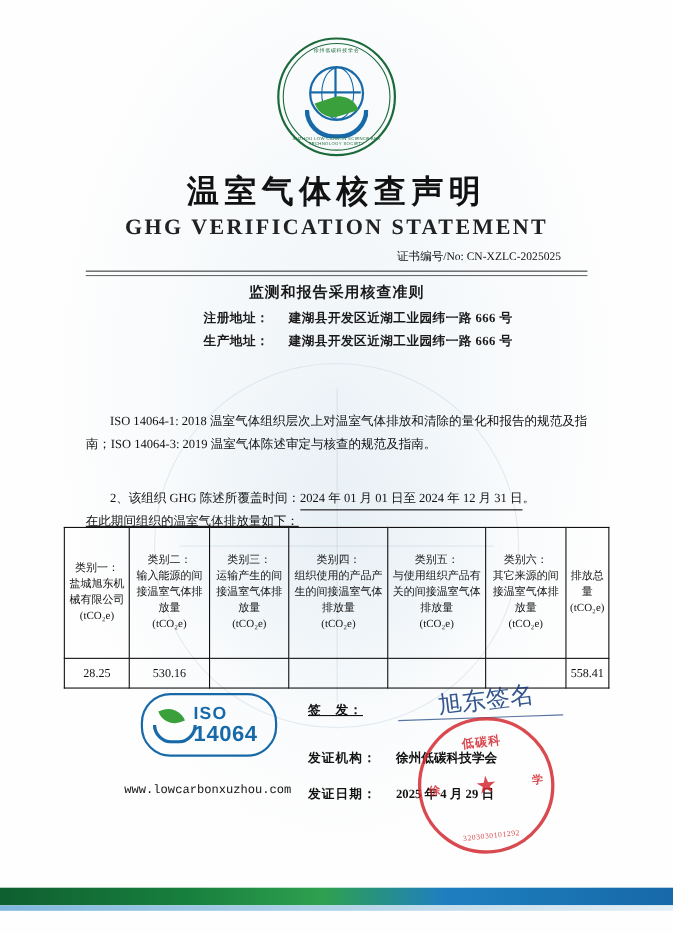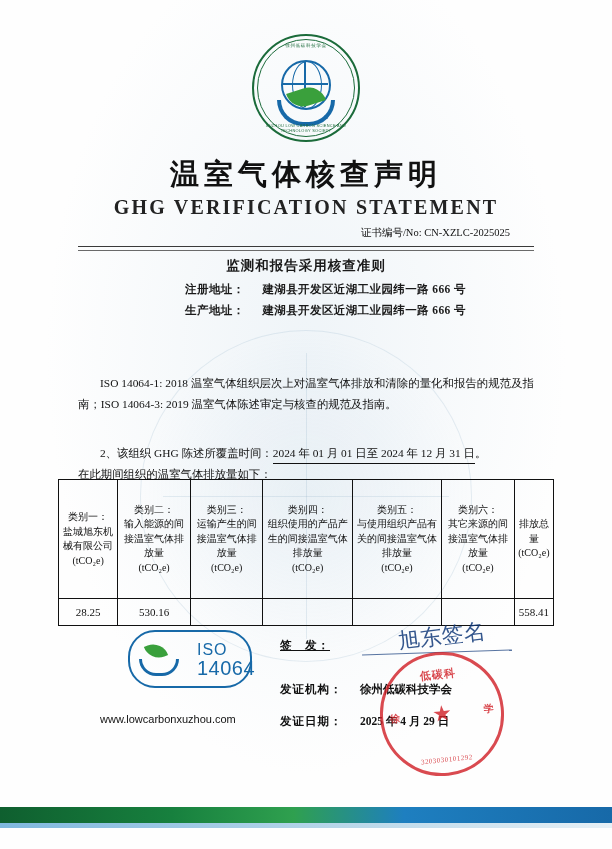--- a/index.html
+++ b/index.html
@@ -155,29 +155,29 @@
   .iso-badge .mark .leafb{
     position:absolute;left:10px;top:4px;width:20px;height:16px;background:#3aa03c;
     border-radius:0 16px 0 16px;transform:rotate(-20deg);
   }
   .iso-badge .mark .handb{
     position:absolute;left:3px;top:20px;width:34px;height:14px;
     border-bottom:3px solid #1769a8;border-left:3px solid #1769a8;border-right:3px solid #1769a8;
     border-radius:0 0 18px 18px;
   }
   .iso-badge .txt{
-    font-family:"Liberation Sans", sans-serif;font-weight:normal;color:#1769a8;
-    line-height:19px;margin-left:21px;
+    font-family:"Liberation Sans", sans-serif;font-weight:bold;color:#1769a8;
+    line-height:19px;margin-left:0;
   }
   .iso-badge .txt .l1{font-size:16px;letter-spacing:1px;}
   .iso-badge .txt .l2{font-size:20px;letter-spacing:.5px;}
 
   .website{
-    position:absolute;left:100px;top:713px;
-    font-size:11px;font-family:Liberation Sans, sans-serif;color:#111;
+    position:absolute;left:113px;top:713px;
+    font-size:11px;font-family:Liberation Mono, monospace;color:#111;
   }
 
   .field{position:absolute;font-size:11.5px;font-weight:bold;letter-spacing:1px;color:#111;}
   .f1{left:280px;top:638px;text-decoration:underline;}
   .f2{left:280px;top:682px;}
   .f3{left:280px;top:714px;}
   .fval{position:absolute;font-size:11.5px;color:#111;font-weight:bold;}
   .v2{left:360px;top:682px;}
   .v3{left:360px;top:714px;}
 

